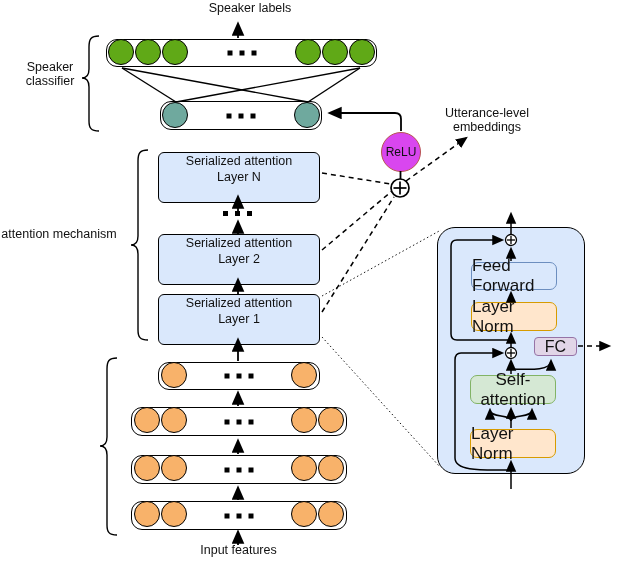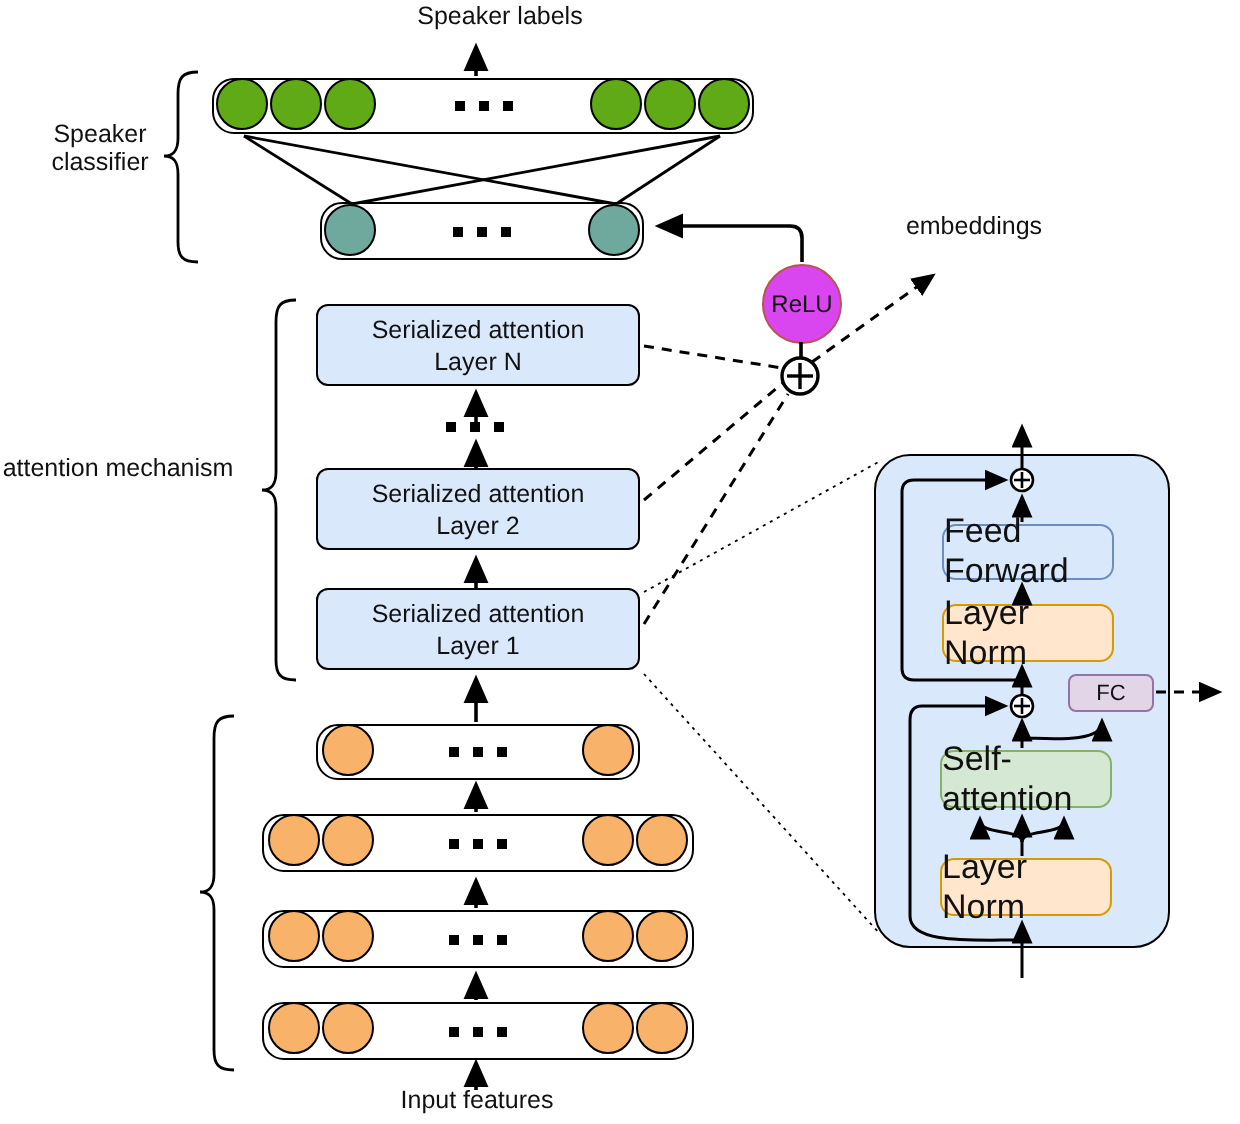--- a/index.html
+++ b/index.html
@@ -7,52 +7,53 @@
           font-family:"Liberation Sans","DejaVu Sans",sans-serif;color:#111;}
   #wires{position:absolute;left:0;top:0;z-index:6;pointer-events:none;}
   .lbl{position:absolute;z-index:2;font-size:12.5px;line-height:13.5px;text-align:center;white-space:nowrap;}
   .lbl span{display:block;}
   .row{position:absolute;z-index:1;background:#fff;border:1.6px solid #000;border-radius:11px;box-sizing:border-box;}
   .circle{position:absolute;top:-1px;width:24px;height:24px;border:1.5px solid #000;border-radius:50%;}
   .dots{position:absolute;left:50%;top:50%;transform:translate(-50%,-50%);display:flex;gap:7px;}
   .dots i{display:block;width:5px;height:5px;background:#000;}
   .gapdots{position:absolute;z-index:2;display:flex;gap:7px;}
   .gapdots i{display:block;width:5px;height:5px;background:#000;}
-  .layerbox{position:absolute;z-index:1;width:162px;height:41px;border:1.5px solid #000;border-radius:6px;
-            box-sizing:border-box;display:flex;flex-direction:column;justify-content:center;align-items:center;
+  .layerbox{position:absolute;z-index:1;width:162px;height:51px;border:1.5px solid #000;border-radius:6px;
+            box-sizing:border-box;display:flex;flex-direction:column;justify-content:flex-start;align-items:center;
             font-size:12.5px;line-height:16px;text-align:center;}
   .relu{position:absolute;z-index:1;left:381px;top:132px;width:40px;height:40px;border:1.5px solid #b85450;
         border-radius:50%;box-sizing:border-box;display:flex;align-items:center;justify-content:center;font-size:12px;}
   .detail-outer{position:absolute;z-index:1;left:437px;top:227px;width:148px;height:247px;
                 border:1.7px solid #000;border-radius:18px;box-sizing:border-box;}
   .dbox{position:absolute;z-index:2;box-sizing:border-box;display:flex;align-items:center;justify-content:center;
         font-size:17px;border-radius:7px;}
   .ff {left:471px;top:262px;width:86px;height:28px;border:1.4px solid #6c8ebf;}
   .ln1{left:471px;top:302px;width:86px;height:29px;border:1.6px solid #d79b00;}
-  .fcb{left:534px;top:337px;width:43px;height:19px;border:1.4px solid #9673a6;border-radius:4px;font-size:11px;}
+  .fcb{left:534px;top:337px;width:43px;height:19px;border:1.4px solid #9673a6;border-radius:4px;font-size:16px;}
   .sab{left:470px;top:375px;width:86px;height:29px;border:1.6px solid #82b366;}
   .ln2{left:470px;top:429px;width:86px;height:29px;border:1.6px solid #d79b00;}
 </style>
 </head>
 <body>
 
 <div id="canvas">
 
   <div class="lbl" style="left:185px;top:2px;width:130px;">Speaker labels</div>
 
   <div class="lbl" style="left:7px;top:61px;width:86px;">
     <span>Speaker</span>
     <span>classifier</span>
   </div>
 
   <div class="lbl" style="left:0px;top:228px;width:118px;">
     <span>attention mechanism</span>
   </div>
 
   <div class="lbl" style="left:428px;top:107px;width:118px;">
+    <span>Utterance-level</span>
     <span>embeddings</span>
   </div>
 
 
   <div class="lbl" style="left:176px;top:544px;width:125px;">Input features</div>
 
   <div class="row" style="left:106px;top:39px;width:271px;height:28px;">
     <div class="circle" style="left: 1px; background-color: rgb(96, 169, 23);"></div>
     <div class="circle" style="left: 28px; background-color: rgb(96, 169, 23);"></div>
     <div class="circle" style="left: 55px; background-color: rgb(96, 169, 23);"></div>
@@ -138,21 +139,21 @@
         <i></i>
       </div>
     <div class="circle" style="right: 29px; background-color: rgb(248, 178, 106);"></div>
     <div class="circle" style="right: 2px; background-color: rgb(248, 178, 106);"></div>
   </div>
 
   <div class="detail-outer" style="background-color: rgb(218, 232, 252);"></div>
   <div class="dbox ff" style="background-color: rgb(218, 232, 252);">Feed Forward</div>
   <div class="dbox ln1" style="background-color: rgb(255, 230, 204);">Layer Norm</div>
   <div class="dbox fcb" style="background-color: rgb(225, 213, 231);">FC</div>
-  <div class="dbox sab" style="background-color: rgb(213, 232, 212);">Self-attention</div>
+  <div class="dbox sab" style="background-color: rgb(213, 232, 212); text-align: center;">Self-attention</div>
   <div class="dbox ln2" style="background-color: rgb(255, 230, 204);">Layer Norm</div>
 
   <svg id="wires" width="620" height="562" viewBox="0 0 620 562">
     <defs>
       <marker id="ah" markerWidth="9" markerHeight="8" refX="6.5" refY="3.5" orient="auto">
         <path d="M0,0 L8,3.5 L0,7 z" fill="#000"></path>
       </marker>
     </defs>
 
     <g fill="none" stroke="#000" stroke-width="1.4">

